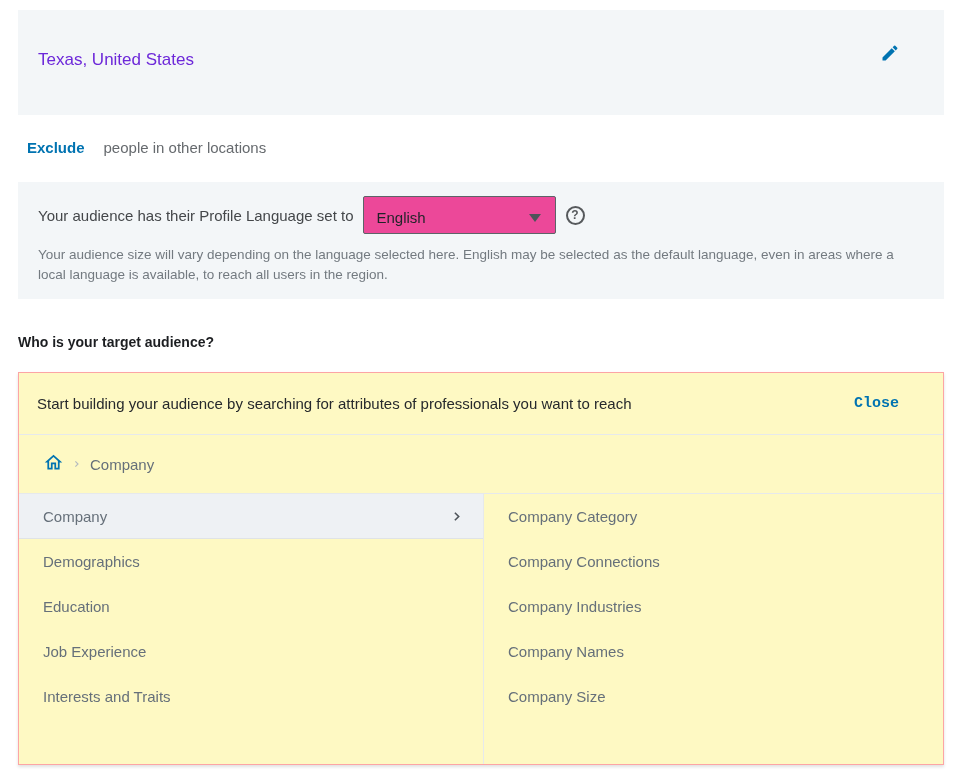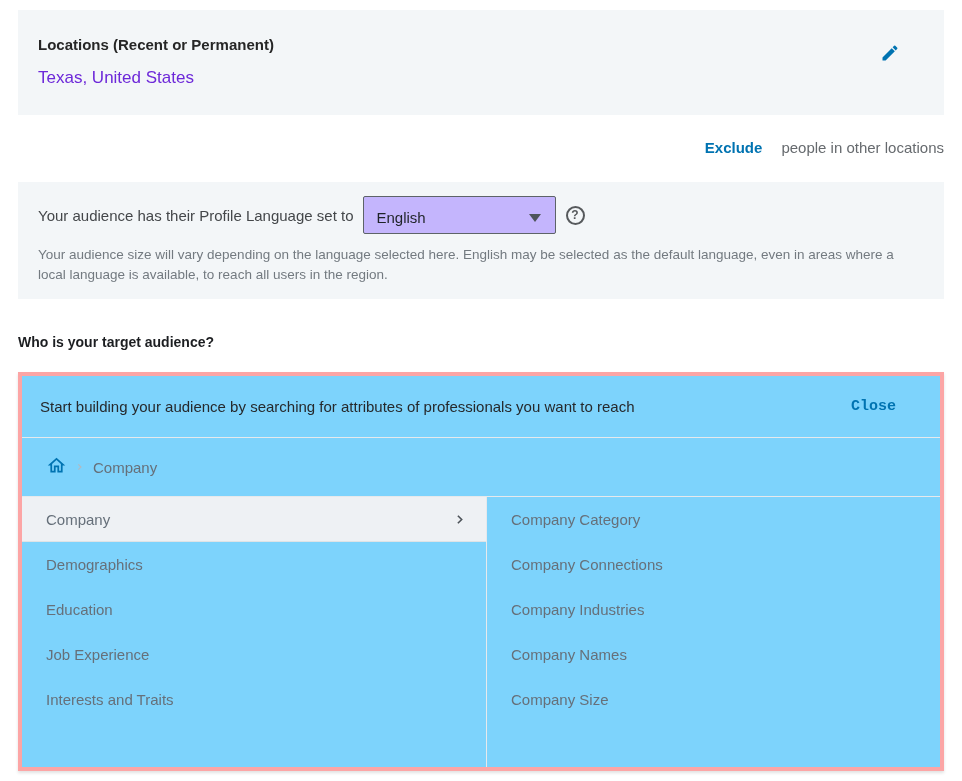--- a/index.html
+++ b/index.html
@@ -21,31 +21,31 @@
   .locations-title { font-size: 15px; font-weight: 700; color: #262626; line-height: 18px; }
   .locations-value { font-size: 17px; color: #6d28d9; margin-top: 15px; line-height: 18px; }
   .edit-btn {
     position: absolute; top: 32px; right: 42px;
     width: 22px; height: 22px;
     background: none; border: none; cursor: pointer; padding: 0;
   }
   .edit-btn svg { display: block; }
 
   
-  .exclude-row { margin: 23px 0 0 9px; font-size: 15px; line-height: 20px; text-align: right; }
+  .exclude-row { margin: 23px 0 0 9px; font-size: 15px; line-height: 20px; }
   .exclude-link { color: #0073b1; font-weight: 700; text-decoration: none; margin-right: 19px; cursor: pointer; }
   .exclude-text { color: #666a6e; }
 
   
   .language-card { margin-top: 24px; padding: 14px 20px 14px 20px; }
   .language-row { display: flex; align-items: center; }
   .language-label { font-size: 15px; color: #44474a; margin-right: 9px; }
   .language-select {
     width: 193px; height: 38px;
-    background: #c4b5fd;
+    background: #ec4899;
     border: 1px solid #5d6368;
     border-radius: 2px;
     display: flex; align-items: center; justify-content: space-between;
     padding: 5px 14px 0 13px;
     cursor: pointer;
   }
   .language-select .value { font-size: 15px; color: #1f2328; }
   .caret-down {
     width: 0; height: 0;
     border-left: 6px solid transparent;
@@ -67,22 +67,22 @@
   }
 
   
   .section-heading {
     margin: 35px 0 22px 0;
     font-size: 14px; font-weight: 700; color: #1c1e21;
   }
 
   
   .builder-panel {
-    border: 4px solid #fca5a5;
-    background: #7dd3fc;
+    border: 1px solid #fca5a5;
+    background: #fef9c3;
     box-shadow: 0 2px 3px rgba(0,0,0,.12);
   }
   .builder-header {
     height: 62px;
     display: flex; align-items: center; justify-content: space-between;
     padding: 0 44px 0 18px;
     border-bottom: 1px solid #e6e9ec;
   }
   .builder-prompt { font-size: 15px; color: #26292c; }
   .close-link {
@@ -117,21 +117,20 @@
   }
   .menu-right .menu-item { }
   .submenu-chevron { display: flex; align-items: center; }
 </style>
 </head>
 <body>
 
 <div class="page">
 
   <div class="card locations-card">
-    <div class="locations-title">Locations (Recent or Permanent)</div>
     <div class="locations-value">Texas, United States</div>
     <button class="edit-btn">
       <span>
         <svg width="20" height="20" viewBox="0 0 24 24" fill="#0073b1">
           <path d="M3 17.25V21h3.75L17.81 9.94l-3.75-3.75L3 17.25zM20.71 7.04c.39-.39.39-1.02 0-1.41l-2.34-2.34a.996.996 0 0 0-1.41 0l-1.83 1.83 3.75 3.75 1.83-1.83z"></path>
         </svg>
       </span>
     </button>
   </div>
 

